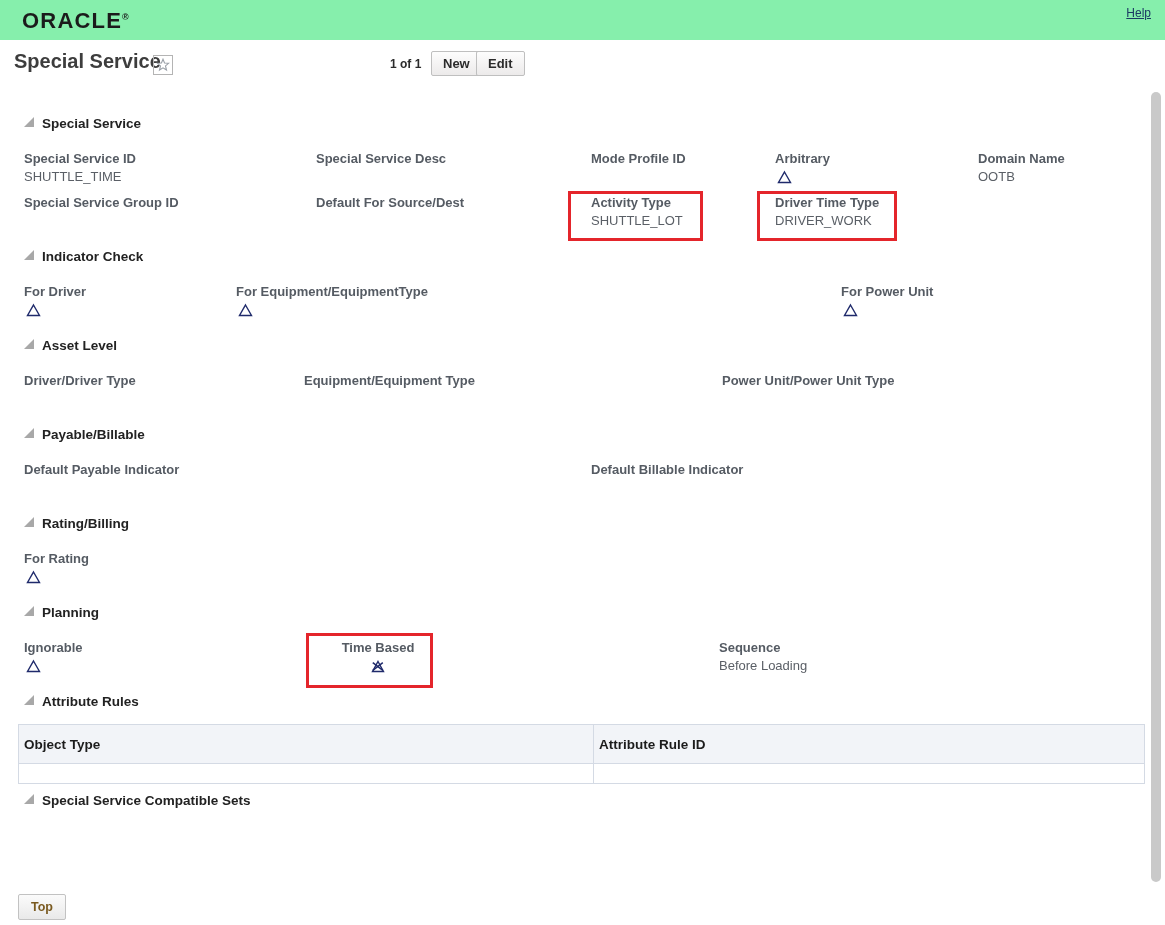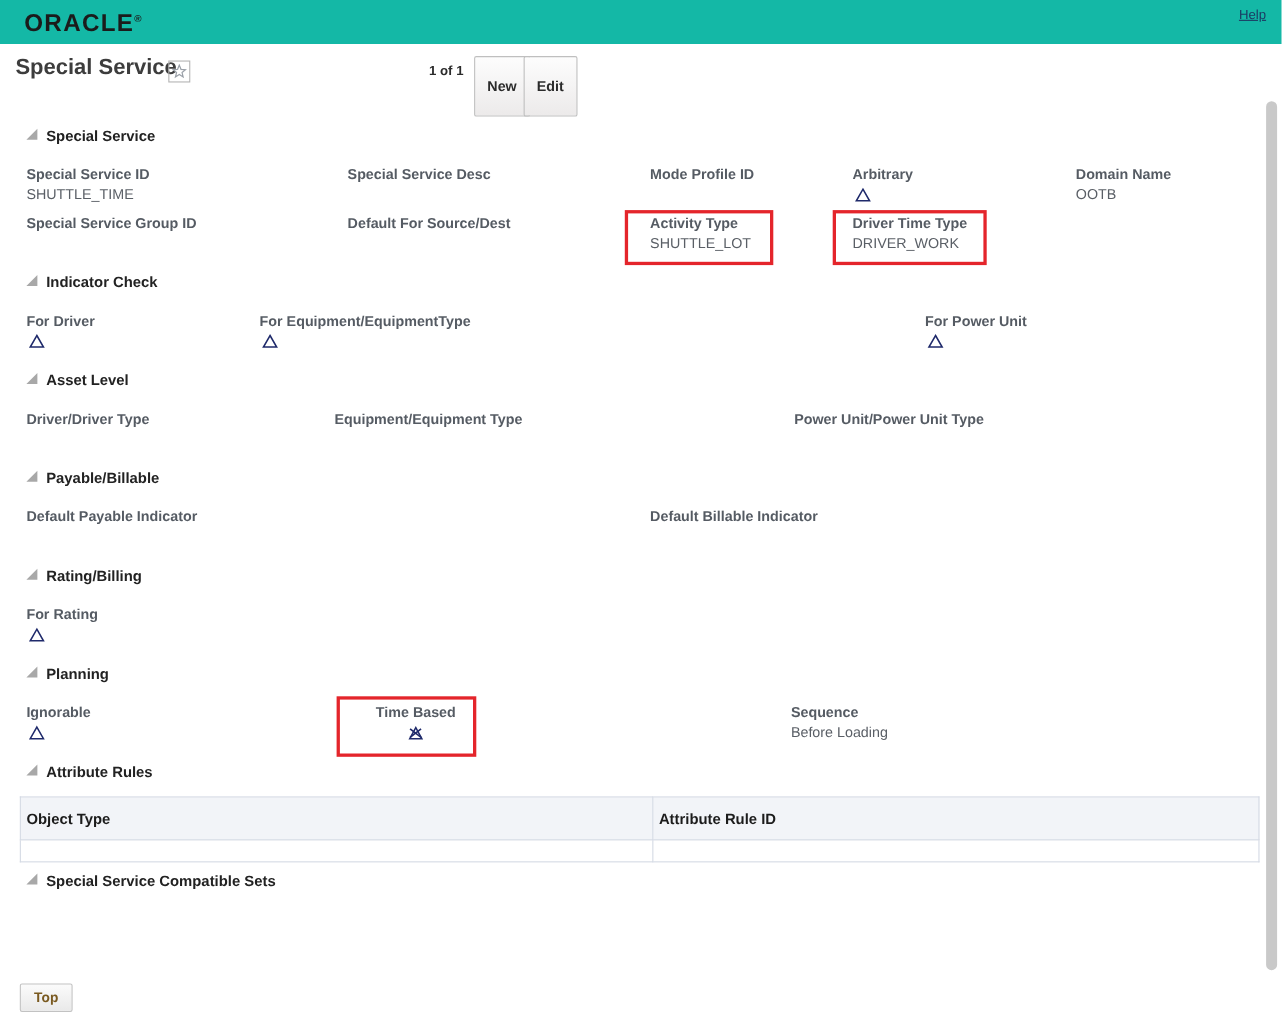--- a/index.html
+++ b/index.html
@@ -11,21 +11,21 @@
     height: 925px;
     background: #ffffff;
     font-family: "Liberation Sans", sans-serif;
     overflow: hidden;
     position: relative;
   }
 
   
   .brandbar {
     height: 40px;
-    background: #14b8a6;
+    background: #86efac;
     position: relative;
   }
   .oracle-logo {
     position: absolute;
     left: 22px;
     top: 8px;
     font-size: 22px;
     font-weight: bold;
     letter-spacing: 1.2px;
     color: #1b1b1b;
@@ -83,21 +83,21 @@
     color: #2b2b2b;
   }
   .btn {
     font-family: "Liberation Sans", sans-serif;
     font-size: 13px;
     font-weight: bold;
     color: #2b2b2b;
     background: linear-gradient(#fdfdfd, #eceaea);
     border: 1px solid #bfbfbf;
     border-radius: 2px;
-    padding: 19px 11px;
+    padding: 4px 11px;
     cursor: pointer;
   }
   .btn-new { position: absolute; left: 431px; top: 11px; }
   .btn-edit { position: absolute; left: 476px; top: 11px; }
 
   
   .scroll-area {
     position: absolute;
     left: 0;
     top: 88px;

